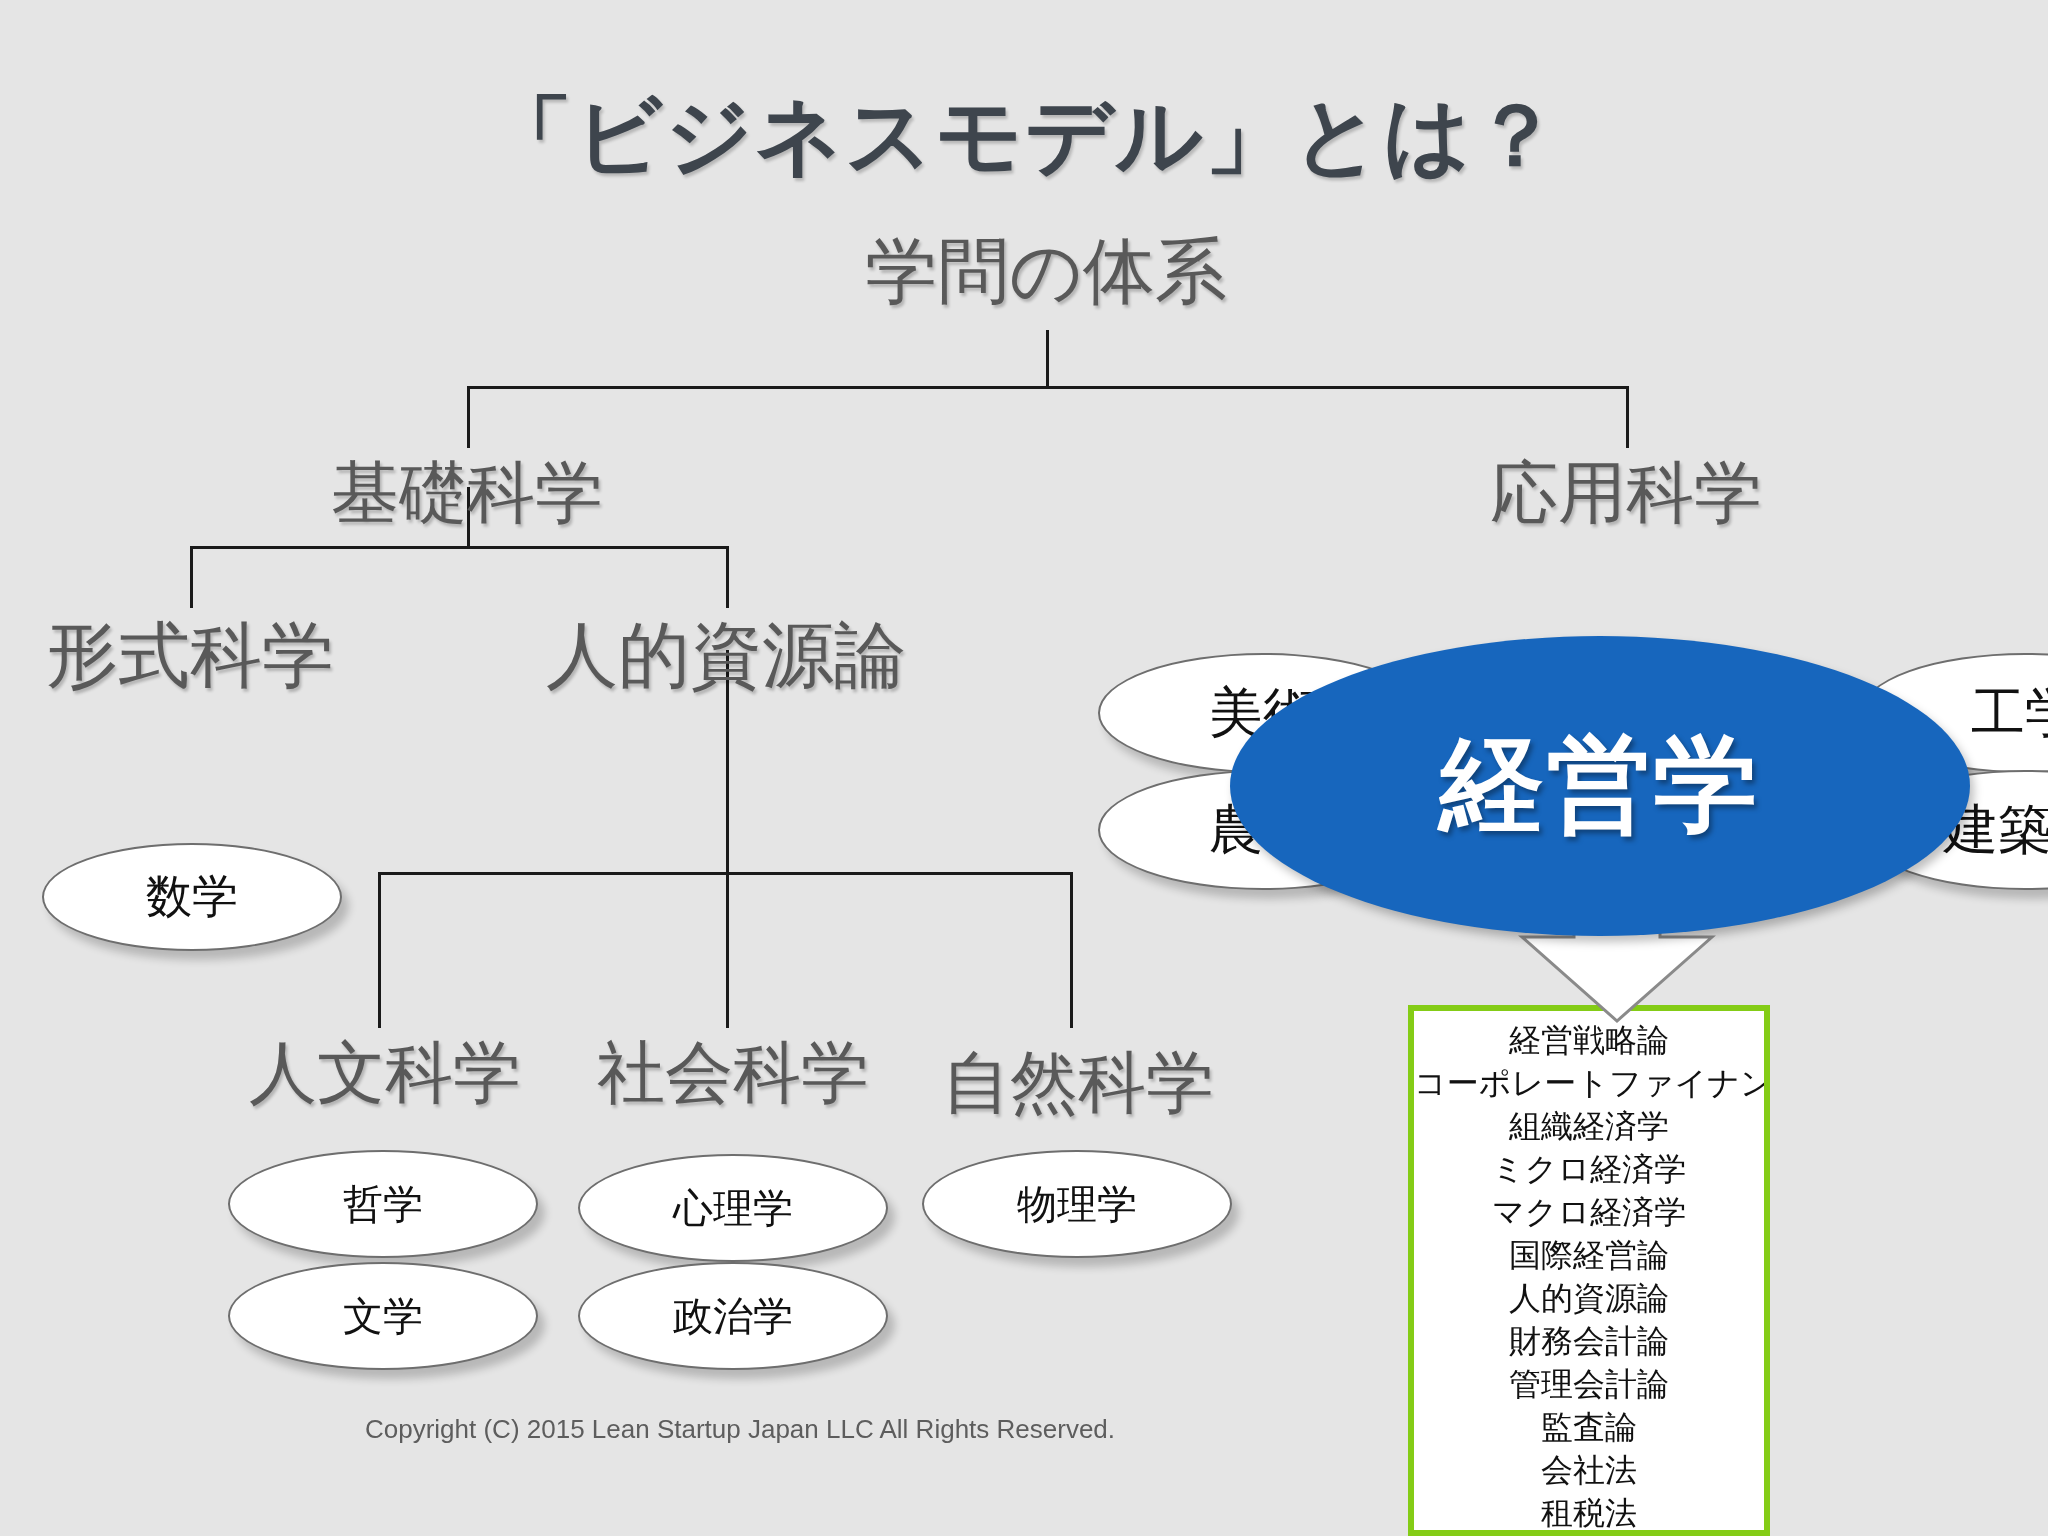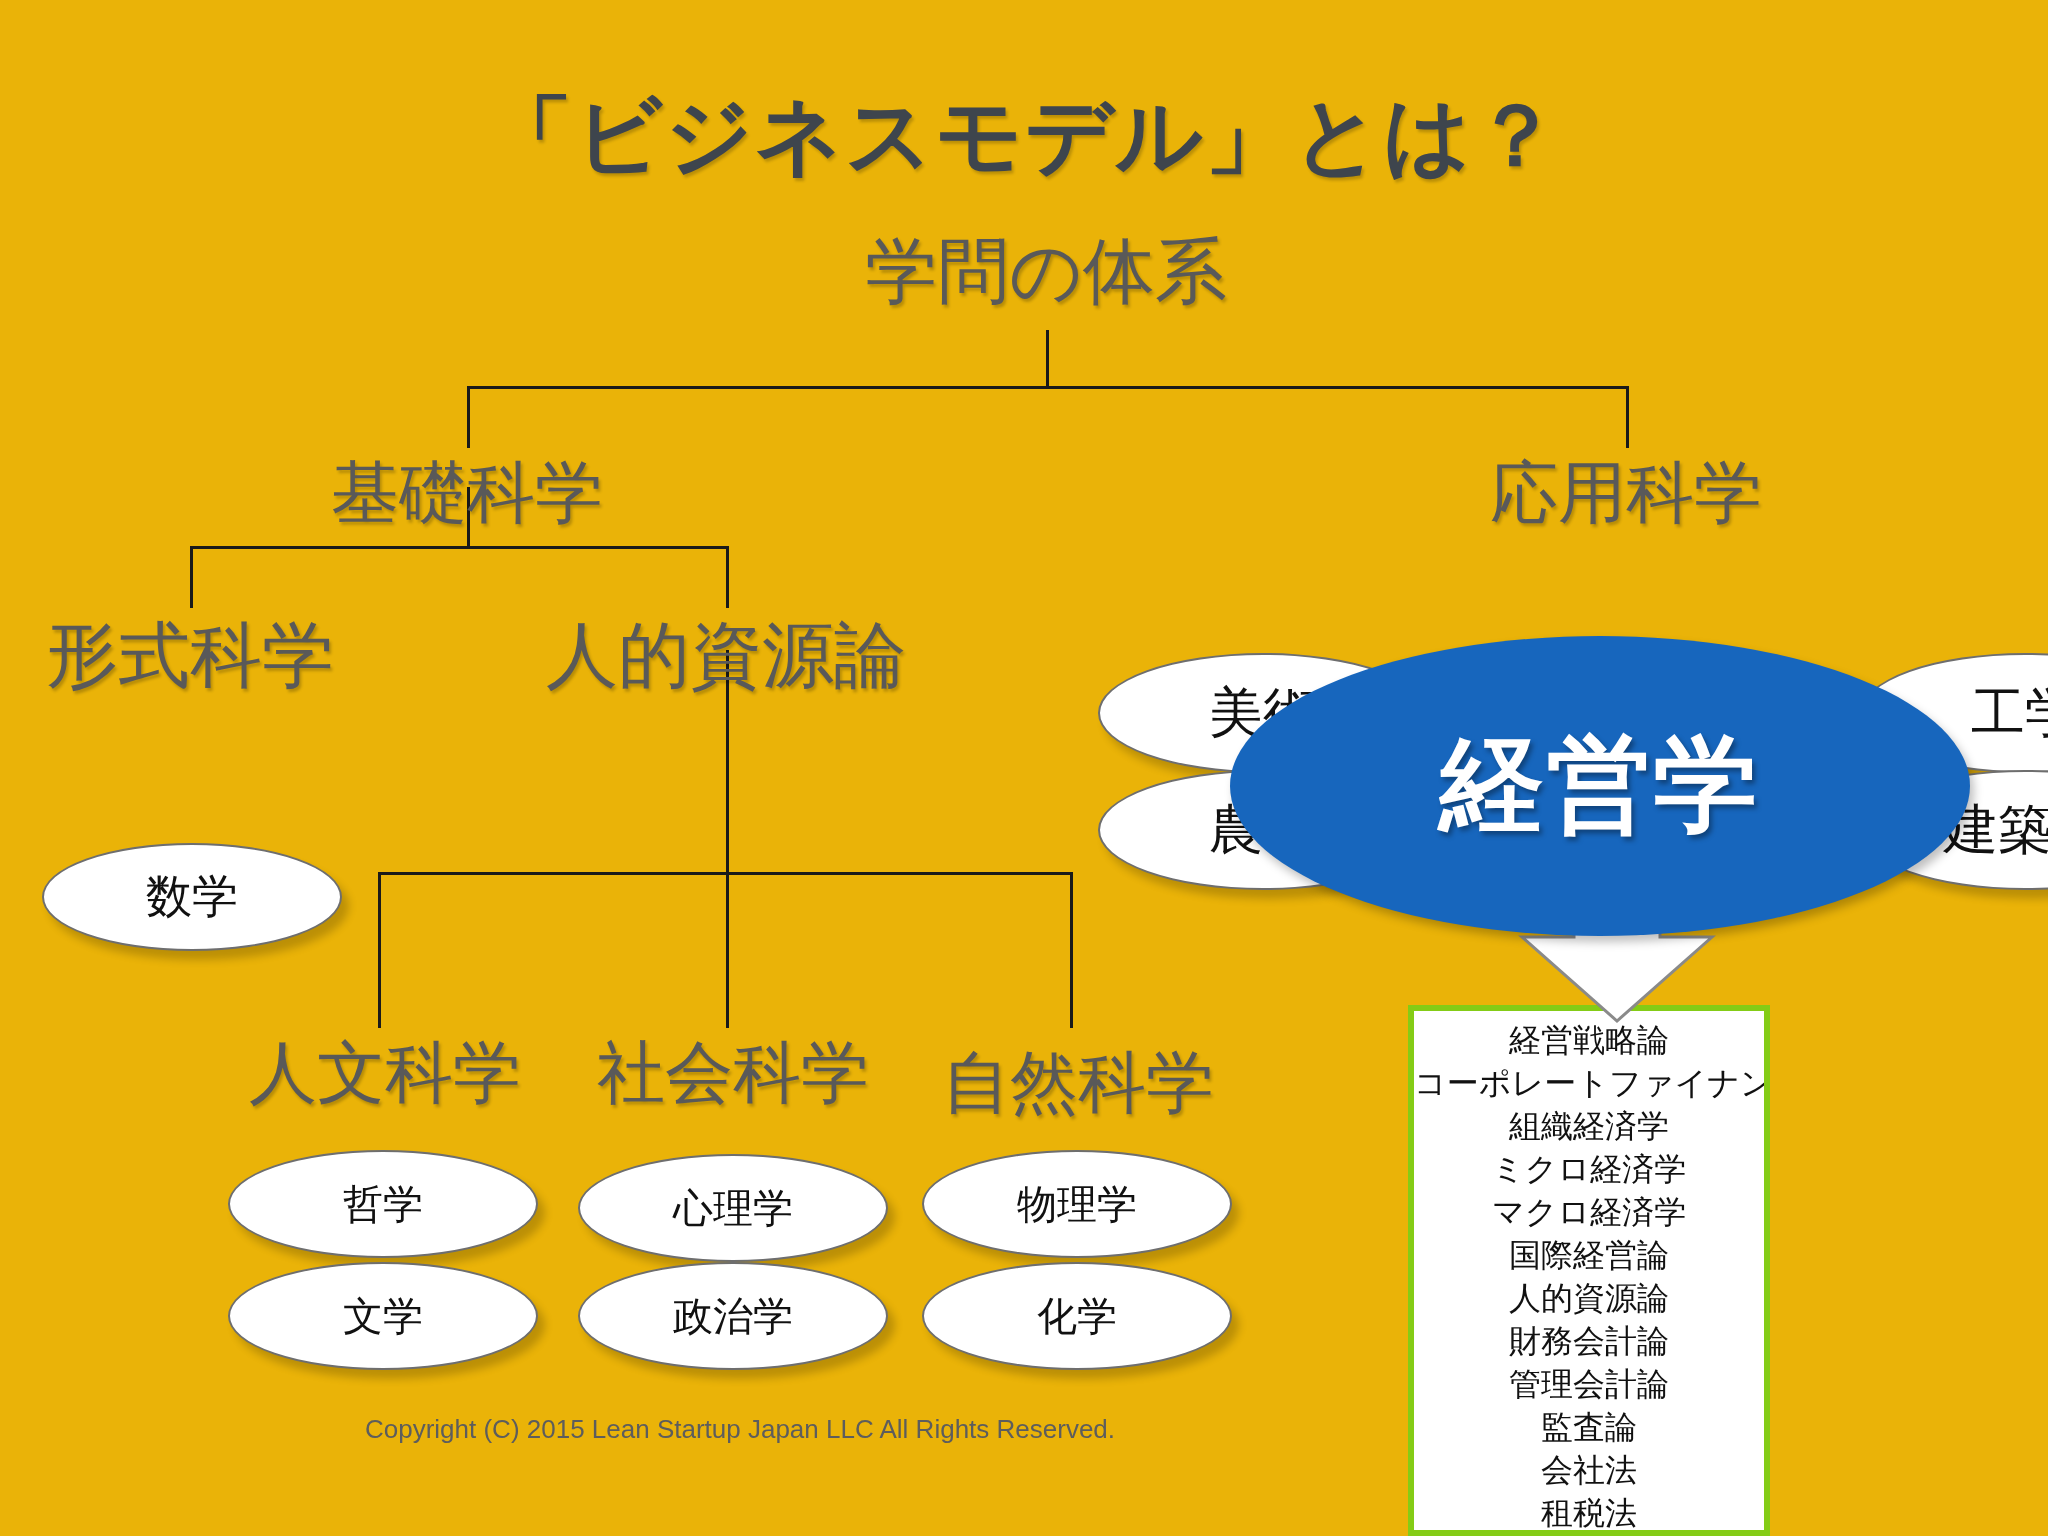--- a/index.html
+++ b/index.html
@@ -5,21 +5,21 @@
 <style>
   html, body {
     margin: 0;
     padding: 0;
     background: #ffffff;
   }
   #slide {
     position: relative;
     width: 2048px;
     height: 1536px;
-    background: #eab308;
+    background: #e5e5e5;
     overflow: hidden;
     font-family: "Liberation Serif", "DejaVu Serif", serif;
   }
 
   
   .slide-title {
     position: absolute;
     left: 0;
     top: 78px;
     width: 2048px;
@@ -193,23 +193,20 @@
 
   <div class="ellipse med" style="left:578px; top:1154px;">
     <span>心理学</span>
   </div>
   <div class="ellipse med" style="left:578px; top:1262px;">
     <span>政治学</span>
   </div>
 
   <div class="ellipse med" style="left:922px; top:1150px;">
     <span>物理学</span>
-  </div>
-  <div class="ellipse med" style="left:922px; top:1262px;">
-    <span>化学</span>
   </div>
 
   <div class="ellipse app" style="left:1098px; top:653px;">
     <span>美術</span>
   </div>
   <div class="ellipse app" style="left:1860px; top:653px;">
     <span>工学</span>
   </div>
   <div class="ellipse app" style="left:1098px; top:770px;">
     <span>農学</span>

